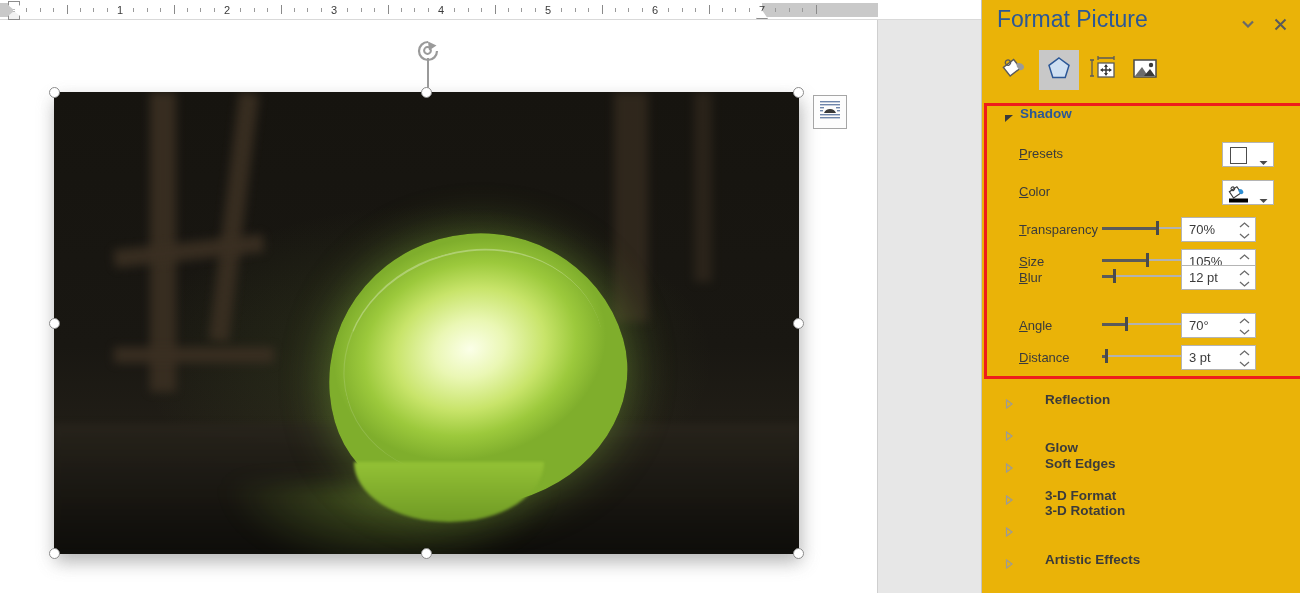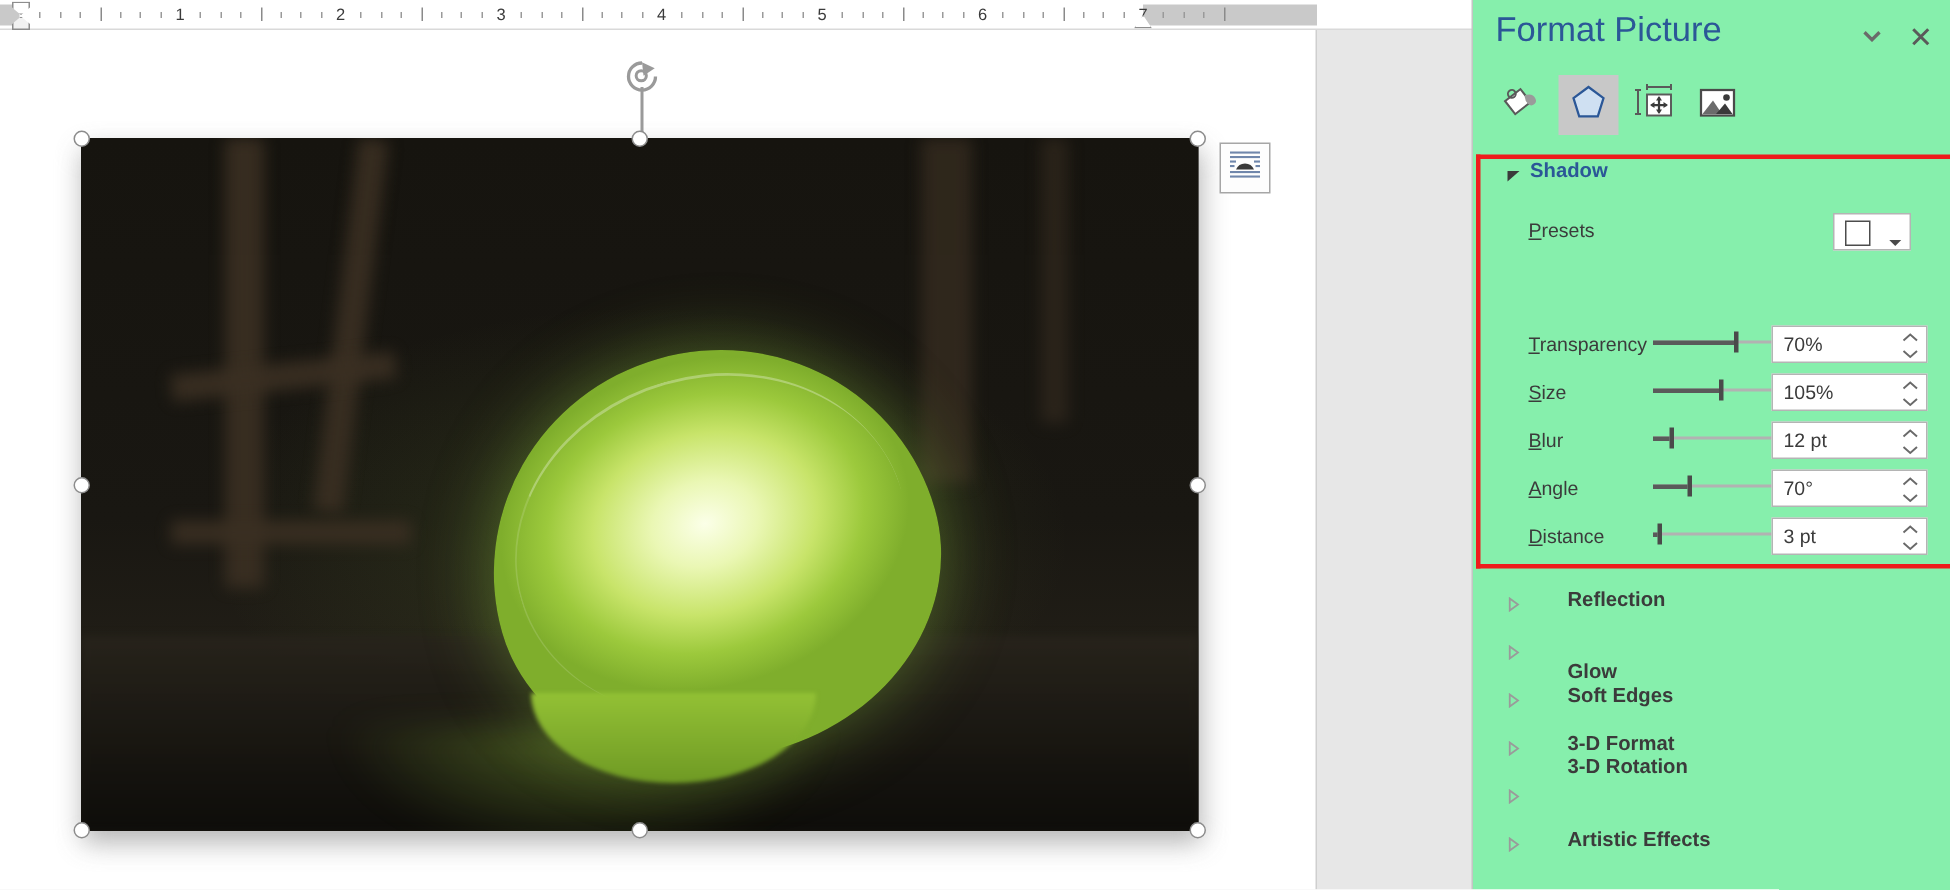--- a/index.html
+++ b/index.html
@@ -130,21 +130,21 @@
   }
   .layout-btn {
     position: absolute; left: 813px; top: 95px; width: 34px; height: 34px;
     background: #fdfdfd; border: 1px solid #a6a6a6;
     display: flex; align-items: center; justify-content: center;
   }
 
   
   .pane {
     position: absolute; left: 982px; top: 0; width: 318px; height: 593px;
-    background: #86efac;
+    background: #eab308;
   }
   .pane-head {
     position: relative; height: 46px;
   }
   .pane-title {
     position: absolute; left: 15px; top: 6px;
     font-size: 23px; color: #2b5797; font-weight: 400;
   }
   .pane-chevron {
     position: absolute; left: 258px; top: 16px; width: 16px; height: 16px;
@@ -190,21 +190,21 @@
     position: absolute; left: 0; top: 7px; height: 2px; background: #b2b2b2;
     width: 100%;
   }
   .s-track-on {
     position: absolute; left: 0; top: 6.5px; height: 3px; background: #5a5a5a;
   }
   .s-thumb {
     position: absolute; top: 1px; width: 3px; height: 14px; background: #4a4a4a;
   }
   .spin {
-    position: absolute; width: 104px; height: 25px;
+    position: absolute; width: 75px; height: 25px;
     background: #ffffff; border: 1px solid #b4b4b4;
   }
   .spin-val {
     position: absolute; left: 7px; top: 3px; font-size: 13px; color: #3b3b3b;
     line-height: 18px;
   }
   .spin-arrows {
     position: absolute; right: 4px; top: 2px; width: 13px; height: 21px;
     display: flex; flex-direction: column; align-items: center;
     justify-content: space-around;
@@ -436,20 +436,40 @@
               <span class="swatch"></span>
             </span>
           <span class="bd-arrow">
             <svg width="9" height="6" viewBox="0 0 9 6">
                 <path d="M0.5 1 L4.5 5 L8.5 1 Z" fill="#4a4a4a"></path>
               </svg>
           </span>
         </div>
       </div>
 
+      <div class="row" style="top:82px;">
+        <div class="lbl" style="top:6px;"><u>C</u>olor</div>
+        <div class="btn-drop" style="left:240px; top:2px;">
+          <span class="bd-icon">
+            <svg width="21" height="19" viewBox="0 0 21 19">
+              <g transform="rotate(-34 10 8)">
+                <rect x="3" y="3" width="9" height="7.5" fill="#ffffff" stroke="#3a3a3a" stroke-width="1.2"></rect>
+                <circle cx="7.5" cy="2.4" r="1.8" fill="none" stroke="#3a3a3a" stroke-width="1"></circle>
+                <path d="M12 6 q3.4 1.6 2.8 4.2 q-0.4 1.8 -2 1.8 q-1.8 0 -2.2 -1.8 q-0.5 -2.8 1.4 -4.2 z" fill="#2d8fd4"></path>
+              </g>
+              <rect x="1" y="14.5" width="19" height="4" fill="#000000"></rect>
+            </svg>
+          </span>
+          <span class="bd-arrow">
+            <svg width="9" height="6" viewBox="0 0 9 6">
+                <path d="M0.5 1 L4.5 5 L8.5 1 Z" fill="#4a4a4a"></path>
+              </svg>
+          </span>
+        </div>
+      </div>
 
       <div id="slider-rows">
           <div class="row" style="top: 120px;">
             <div class="lbl" style="top: 6px;"><u>T</u>ransparency</div>
             <div class="slider" style="left: 120px; top: 4px; width: 90px;">
               <div class="s-track-off"></div>
               <div class="s-track-on" style="width:54px"></div>
               <div class="s-thumb" style="left:54px"></div>
             </div>
             <div class="spin" style="left: 199px; top: 1px;">
@@ -476,21 +496,21 @@
               <div class="spin-arrows">
                 <svg width="11" height="6" viewBox="0 0 11 6">
                   <path d="M1 5 L5.5 1 L10 5" fill="none" stroke="#6a6a6a" stroke-width="1.3"></path>
                 </svg>
                 <svg width="11" height="6" viewBox="0 0 11 6">
                   <path d="M1 1 L5.5 5 L10 1" fill="none" stroke="#6a6a6a" stroke-width="1.3"></path>
                 </svg>
               </div>
             </div>
           </div>
-          <div class="row" style="top: 184px;">
+          <div class="row" style="top: 168px;">
             <div class="lbl" style="top: 6px;"><u>B</u>lur</div>
             <div class="slider" style="left: 120px; top: 4px; width: 90px;">
               <div class="s-track-off"></div>
               <div class="s-track-on" style="width:10.8px"></div>
               <div class="s-thumb" style="left:10.8px"></div>
             </div>
             <div class="spin" style="left: 199px; top: 1px;">
               <div class="spin-val">12 pt</div>
               <div class="spin-arrows">
                 <svg width="11" height="6" viewBox="0 0 11 6">

